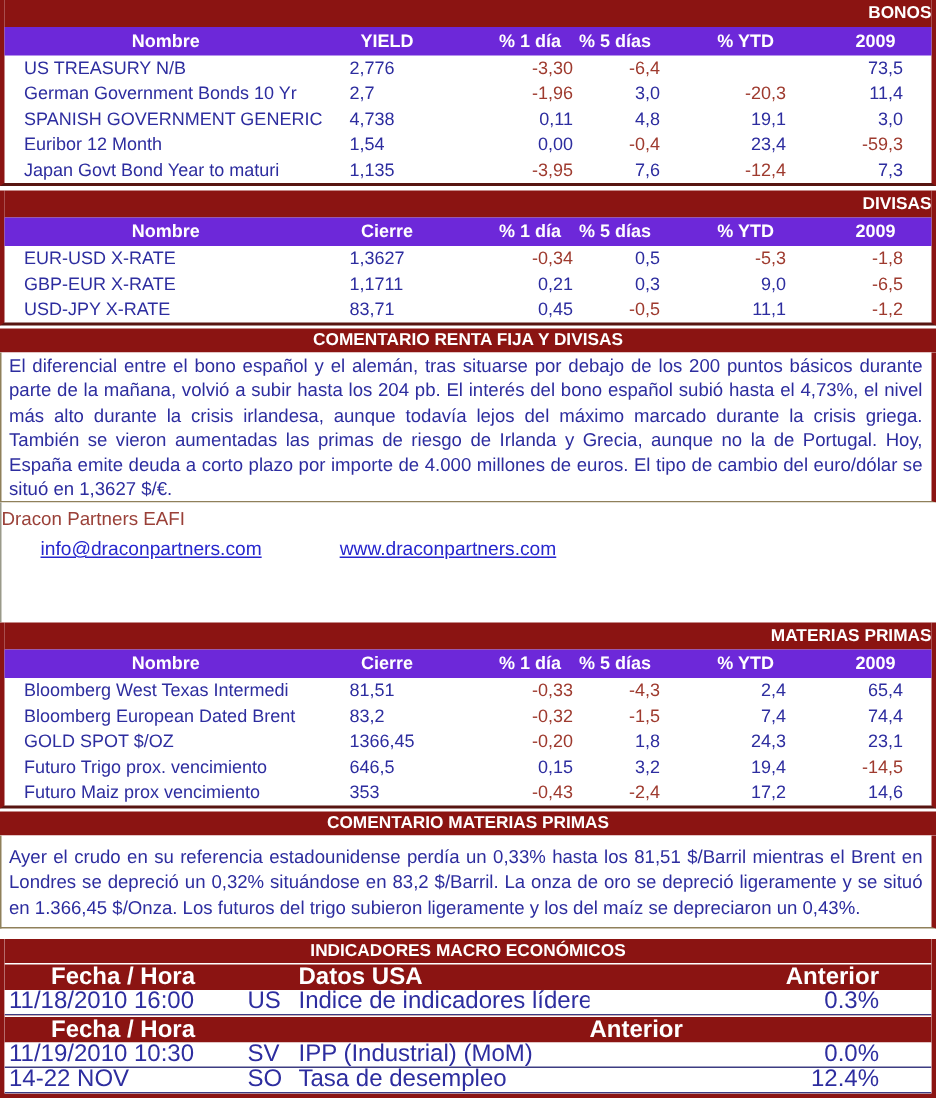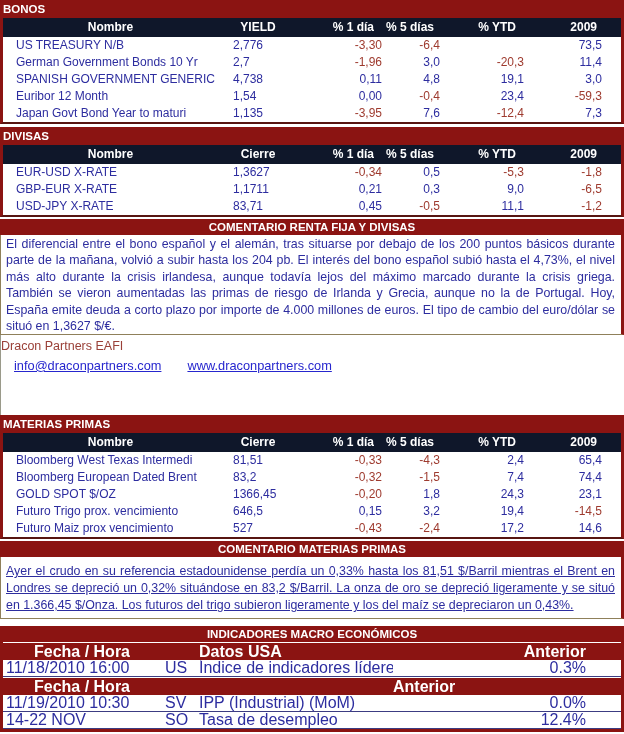--- a/index.html
+++ b/index.html
@@ -4,25 +4,25 @@
 <style>
   html,body{margin:0;padding:0;background:#fff;}
   body{width:624px;height:734px;overflow:hidden;
        font-family:"Liberation Sans", sans-serif;-webkit-font-smoothing:antialiased;}
   .page{width:624px;height:734px;position:relative;background:#fff;}
 
   
   .quote{border-left:3px solid #8B1412;border-right:3px solid #8B1412;
          border-bottom:2px solid #571511;background:#fff;box-sizing:border-box;}
   .tbar{background:#8B1412;color:#fff;font-weight:bold;font-size:11.5px;
-        text-align:left;height:18px;line-height:18px;}
+        text-align:right;height:18px;line-height:18px;}
   .tbar-sm{background:#8B1412;color:#fff;font-weight:bold;font-size:11.5px;
         text-align:center;height:16px;line-height:17px;}
   .thead{display:grid;grid-template-columns:215px 80px 88px 58px 84px 93px;
-         background:#0f172a;color:#fff;font-weight:bold;font-size:12px;
+         background:#6d28d9;color:#fff;font-weight:bold;font-size:12px;
          height:19px;line-height:19px;}
   .qrow{display:grid;grid-template-columns:215px 80px 88px 58px 84px 93px;
         height:17px;line-height:17px;font-size:12px;}
   .hc,.dc,.mc{box-sizing:border-box;white-space:nowrap;overflow:hidden;}
   .hc0{text-align:center;}
   .hc1{text-align:center;}
   .hc2,.hc3,.hc4{text-align:right;padding-right:12px;}
   .hc5{text-align:right;padding-right:24px;}
   .dc0{padding-left:13px;}
   .dc1{padding-left:15px;}
@@ -30,29 +30,29 @@
   .dc5{text-align:right;padding-right:19px;}
   .pos{color:#2D2D9F;}
   .neg{color:#9E3A2E;}
   .dash{color:#4a4a4a;text-align:center;}
 
   
   .cbody{box-sizing:border-box;border-left:1px solid #8F805A;border-bottom:1px solid #8F805A;
          border-right:3px solid #8B1412;color:#2D2D9F;font-size:12.4px;
          text-align:justify;overflow:hidden;background:#fff;}
   .cbody.fi{height:100px;line-height:16.4px;padding:1px 6px 0 5px;}
-  .cbody.mp{height:62px;line-height:17px;padding:6px 6px 0 5px;text-decoration:underline;}
+  .cbody.mp{height:62px;line-height:17px;padding:6px 6px 0 5px;}
 
   
   .contact{height:80px;box-sizing:border-box;border-left:1px solid #9a9a8a;
            background:#fff;}
   .contact .l1,.contact .l2{color:#9A4038;font-size:12.5px;line-height:17px;}
   .contact .l1{padding-top:3px;}
   .contact .links{margin-top:3px;font-size:12.8px;}
-  .contact a{color:#2626CE;margin:0 13px;}
+  .contact a{color:#2626CE;margin:0 26px;}
 
   
   .macro{border-left:3px solid #8B1412;border-right:3px solid #8B1412;
          border-bottom:3px solid #8B1412;box-sizing:border-box;background:#fff;height:106px;overflow:hidden;}
   .mrow{display:grid;grid-template-columns:158px 36px 196px 88px 140px;font-size:16px;}
   .mhead{background:#8B1412;color:#fff;font-weight:bold;height:18px;line-height:17px;
          border-top:1px solid #fff;box-sizing:border-box;}
   .mdata{height:17px;line-height:16px;border-bottom:1px solid #3C3C82;box-sizing:border-box;background:#fff;}
   .mc0{padding-left:3px;}
   .mhead .mc0{text-align:center;padding-left:0;}
@@ -214,21 +214,21 @@
         <div class="qrow">
           <div class="dc dc0 pos">Futuro Trigo prox. vencimiento</div>
           <div class="dc dc1 pos">646,5</div>
           <div class="dc dc2 pos">0,15</div>
           <div class="dc dc3 pos">3,2</div>
           <div class="dc dc4 pos">19,4</div>
           <div class="dc dc5 neg">-14,5</div>
         </div>
         <div class="qrow">
           <div class="dc dc0 pos">Futuro Maiz prox vencimiento</div>
-          <div class="dc dc1 pos">527</div>
+          <div class="dc dc1 pos">353</div>
           <div class="dc dc2 neg">-0,43</div>
           <div class="dc dc3 neg">-2,4</div>
           <div class="dc dc4 pos">17,2</div>
           <div class="dc dc5 pos">14,6</div>
         </div>
       </div>
   </section>
 
   <div class="gap2"></div>
 

